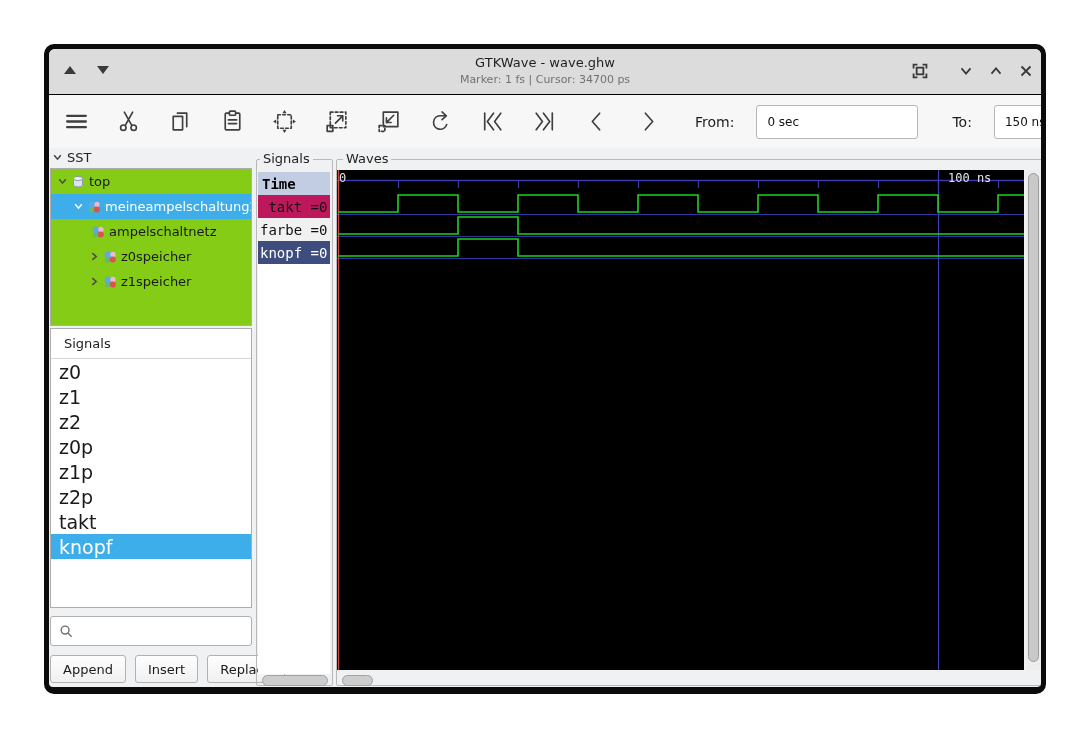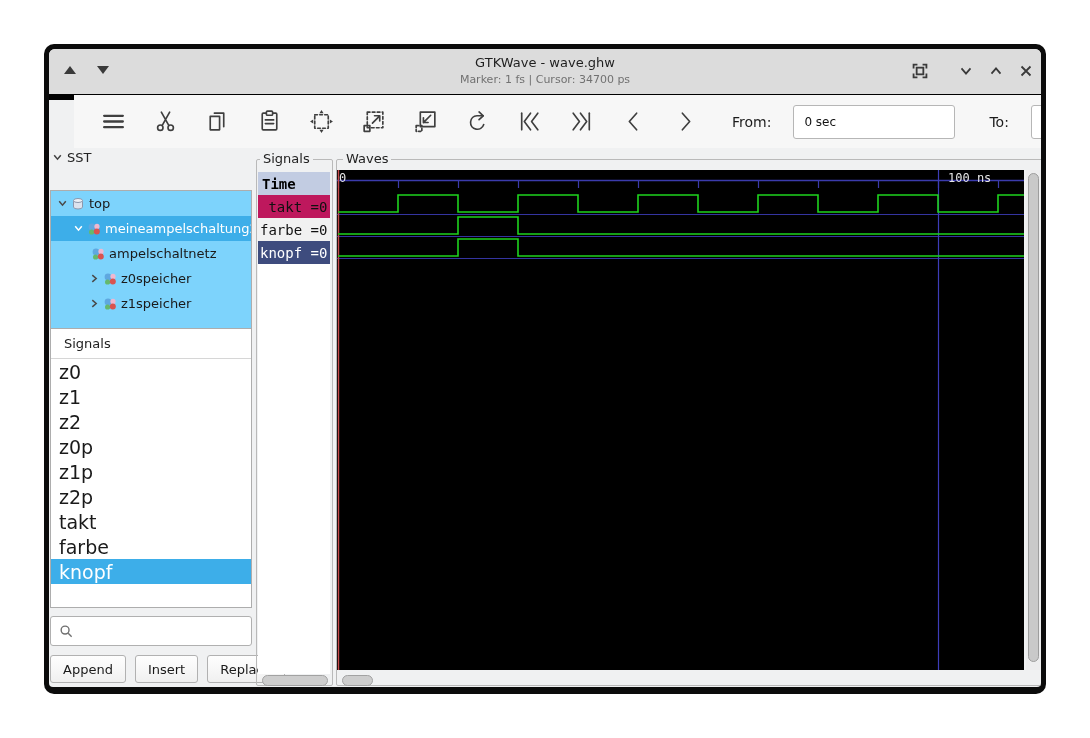--- a/index.html
+++ b/index.html
@@ -20,34 +20,34 @@
   .tri{position:absolute;width:0;height:0;cursor:default;}
   .tri-up{left:15px;top:17px;border-left:6px solid transparent;border-right:6px solid transparent;
           border-bottom:8px solid #3a3a3a;}
   .tri-down{left:48px;top:17px;border-left:6px solid transparent;border-right:6px solid transparent;
             border-top:8px solid #3a3a3a;}
   .wbtn{position:absolute;top:13px;width:18px;height:18px;}
   .wbtn svg{width:18px;height:18px;stroke:#3a3a3a;fill:none;stroke-width:1.4;}
 
   
   .toolbar{position:absolute;left:0;top:46px;width:992px;height:53px;background:#f7f7f7;
-           display:flex;align-items:center;padding-left:24px;box-sizing:border-box;gap:22px;margin-left:25px;}
+           display:flex;align-items:center;padding-left:12px;box-sizing:border-box;gap:22px;}
   .tbtn{width:30px;height:30px;display:flex;align-items:center;justify-content:center;flex:0 0 auto;}
   .tbtn svg{width:27px;height:27px;stroke:#3f3f3f;fill:none;stroke-width:1.6;stroke-linecap:round;stroke-linejoin:round;}
   .tb-label{font-size:14px;color:#1c1c1c;flex:0 0 auto;}
   .tb-input{height:34px;border:1px solid #b6b6b6;border-radius:3px;background:#fff;
             font-size:12px;color:#111;padding:0 10px;font-family:"DejaVu Sans",sans-serif;box-sizing:border-box;}
   .from-input{width:162px;} .to-input{width:158px;}
 
   
   .sst-header{position:absolute;left:3px;top:101px;display:flex;align-items:center;gap:4px;
               font-size:13px;color:#222;}
   .sst-header svg{width:11px;height:11px;stroke:#444;fill:none;stroke-width:1.4;}
-  .tree-box{position:absolute;left:1px;top:119px;width:202px;height:158px;background:#7dd3fc;
-            border:1px solid #adadad;box-sizing:border-box;overflow:hidden;margin-top:22px;}
+  .tree-box{position:absolute;left:1px;top:119px;width:202px;height:158px;background:#84cc16;
+            border:1px solid #adadad;box-sizing:border-box;overflow:hidden;}
   .tree-row{height:25px;display:flex;align-items:center;font-size:13px;color:#1a1a1a;white-space:nowrap;}
   .tree-row.sel{background:var(--accent);color:#fff;}
   .exp{width:11px;height:11px;flex:0 0 11px;margin-right:3px;stroke:#4a4a4a;fill:none;stroke-width:1.4;}
   .tree-row.sel .exp{stroke:#fff;}
   .ticon{width:14px;height:14px;flex:0 0 14px;margin-right:4px;}
   .siglist-box{position:absolute;left:1px;top:279px;width:202px;height:280px;background:#fff;
                border:1px solid #adadad;box-sizing:border-box;overflow:hidden;}
   .siglist-hdr{height:29px;display:flex;align-items:center;padding-left:13px;font-size:13px;
                color:#222;border-bottom:1px solid #d6d6d6;}
   .li{height:25px;display:flex;align-items:center;padding-left:8px;font-size:19px;color:#1a1a1a;}
@@ -288,21 +288,20 @@
     <div class="siglist-box">
       <div class="siglist-hdr">Signals</div>
       <div id="signal-list">
           <div class="li">z0</div>
           <div class="li">z1</div>
           <div class="li">z2</div>
           <div class="li">z0p</div>
           <div class="li">z1p</div>
           <div class="li">z2p</div>
           <div class="li">takt</div>
-          <div class="li">farbe</div>
           <div class="li sel">knopf</div>
         </div>
     </div>
 
     <div class="search-box">
       <svg viewBox="0 0 16 16">
         <circle cx="6.5" cy="6.5" r="4.2"></circle>
           <path d="M9.8,9.8 L13.5,13.5"></path>
         </svg>
     </div>

